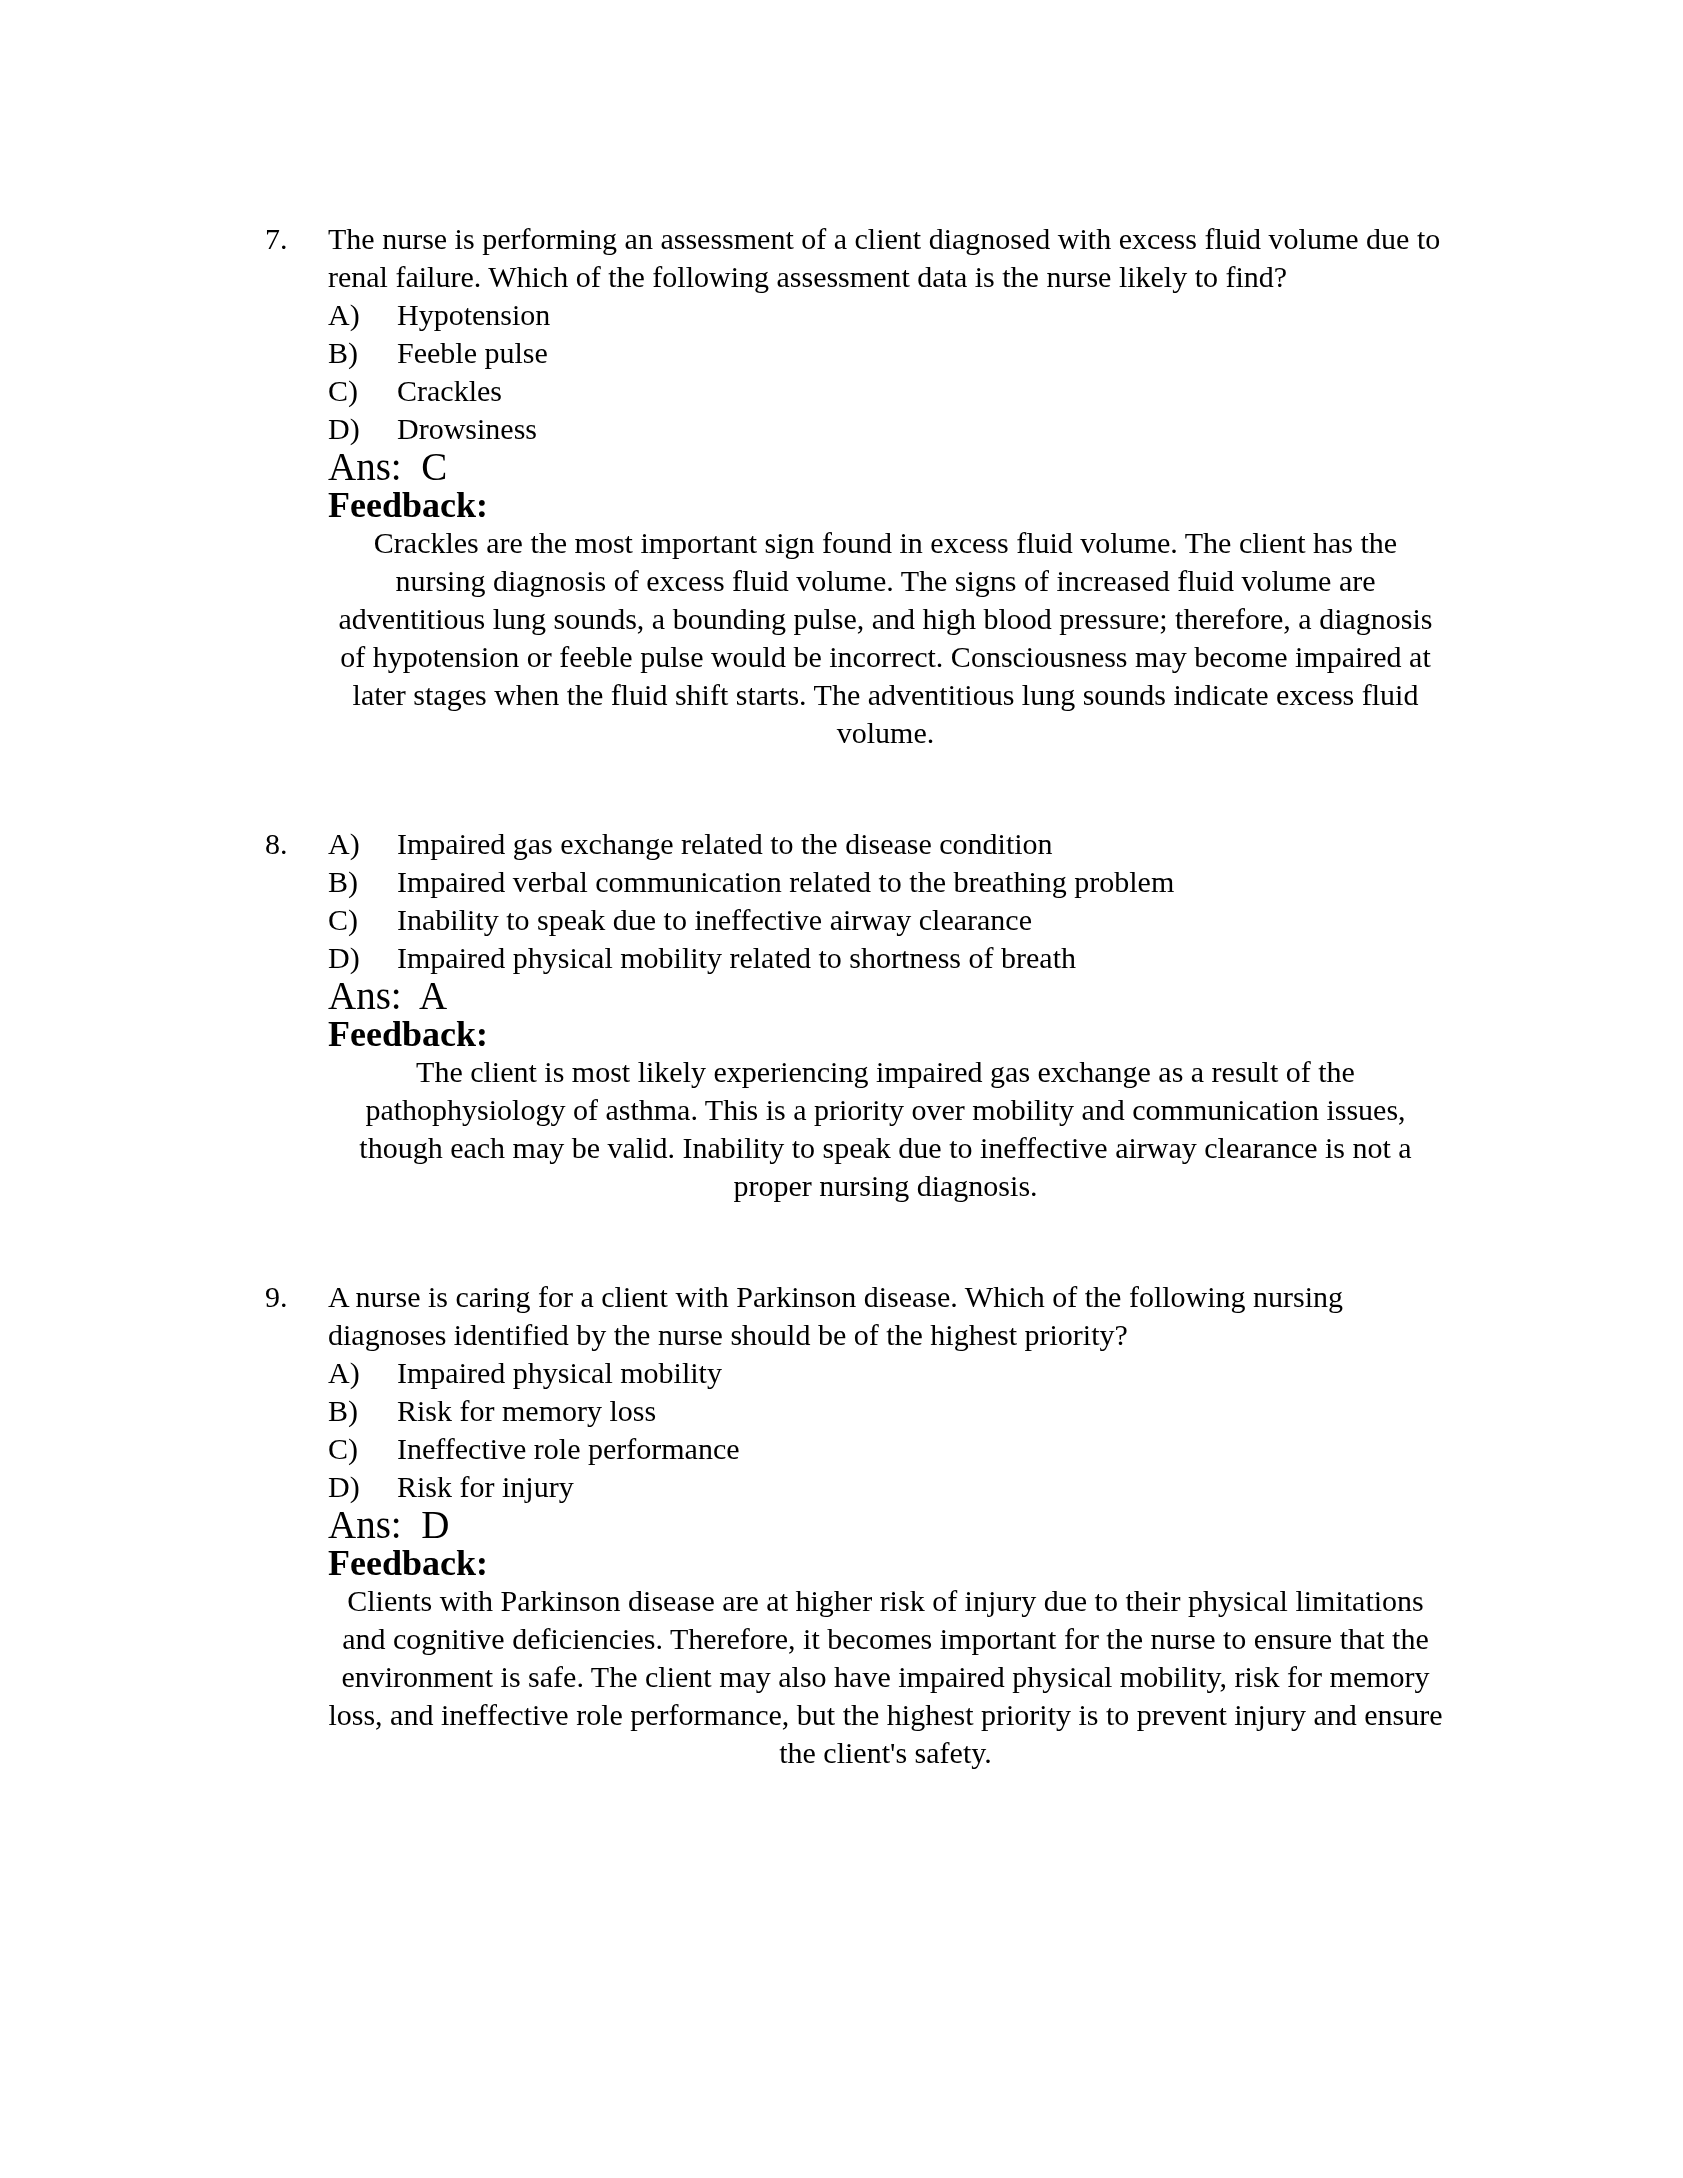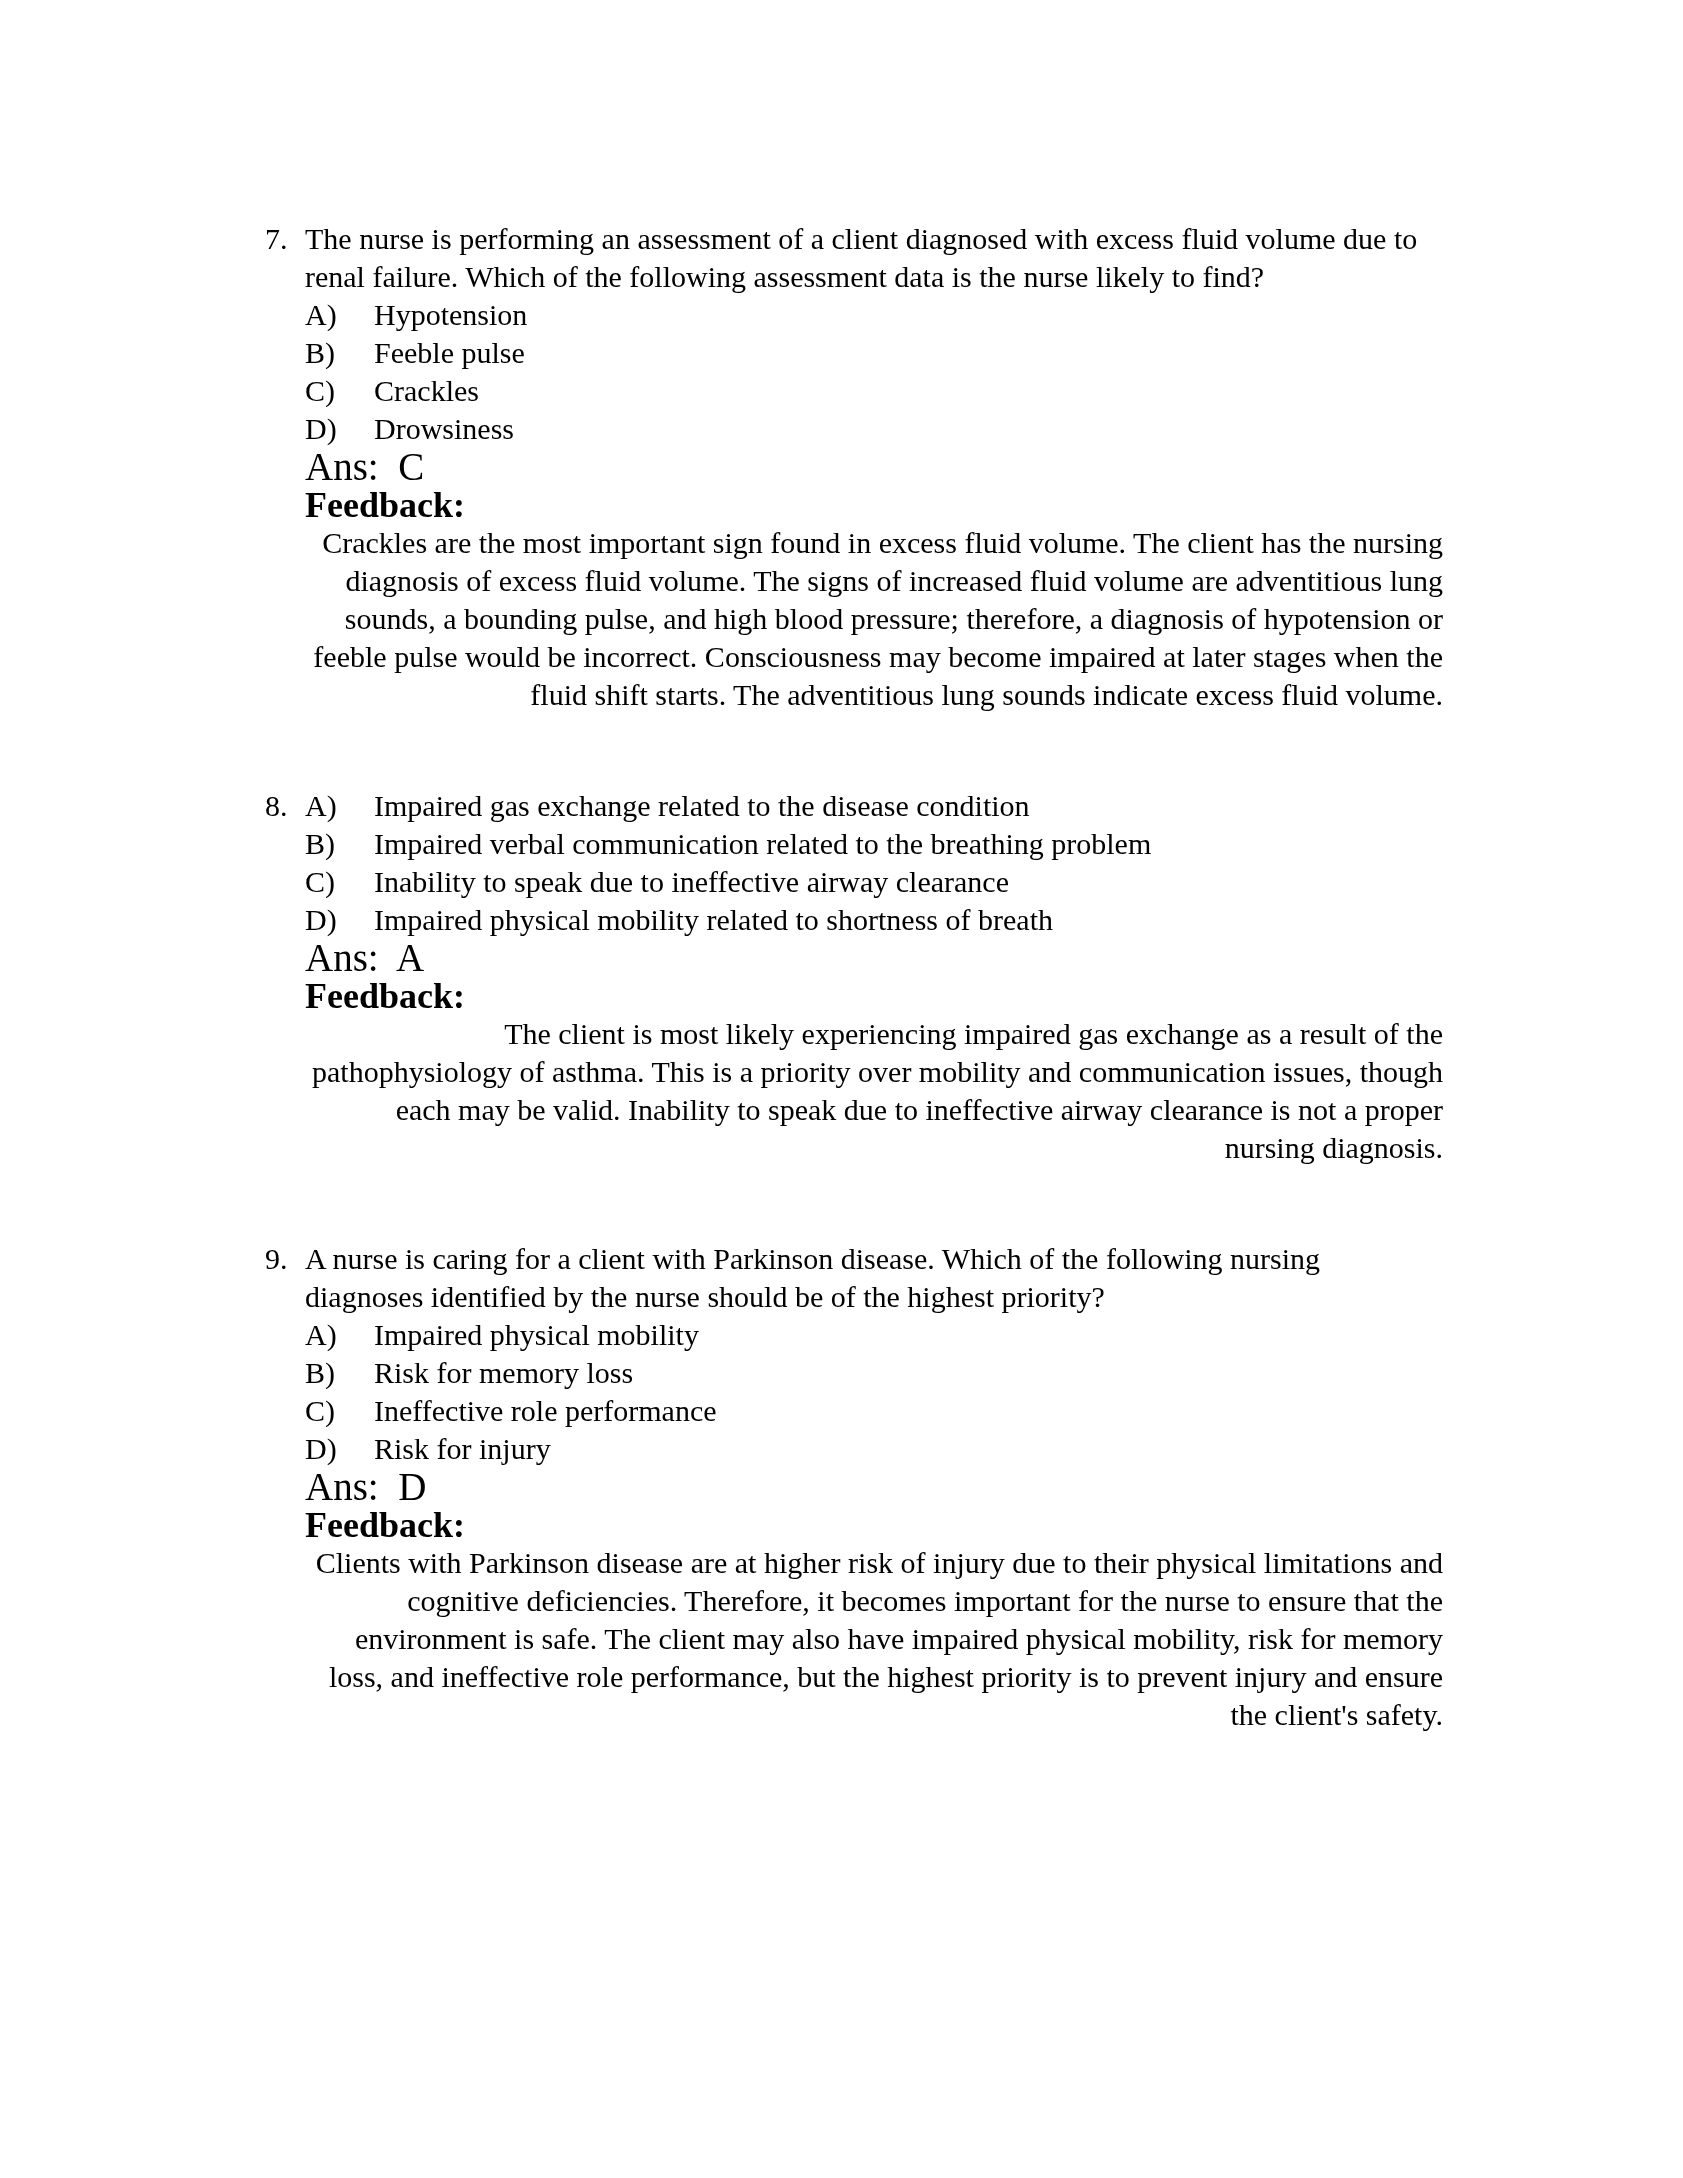--- a/index.html
+++ b/index.html
@@ -42,21 +42,21 @@
   .q-number {
     position: absolute;
     left: 0;
     top: 0;
     width: 38px;
     text-align: left;
     font-size: 30px;
     line-height: 38px;
   }
   .q-body {
-    margin-left: 40px;
+    margin-left: 63px;
   }
   .q-stem {
     font-size: 30px;
     line-height: 38px;
     text-align: left;
     margin: 0;
   }
   
   .options {
     margin: 0;
@@ -88,21 +88,21 @@
   
   .feedback-label {
     font-size: 36px;
     line-height: 38px;
     font-weight: bold;
   }
   .feedback-text {
     font-size: 30px;
     line-height: 38px;
     margin: 0;
-    text-align: right;
+    text-align: center;
   }
   
   .page-footer {
     position: absolute;
     left: 0;
     top: 2047px;
     width: 1683px;
     text-align: center;
     font-size: 22px;
     line-height: 30px;

